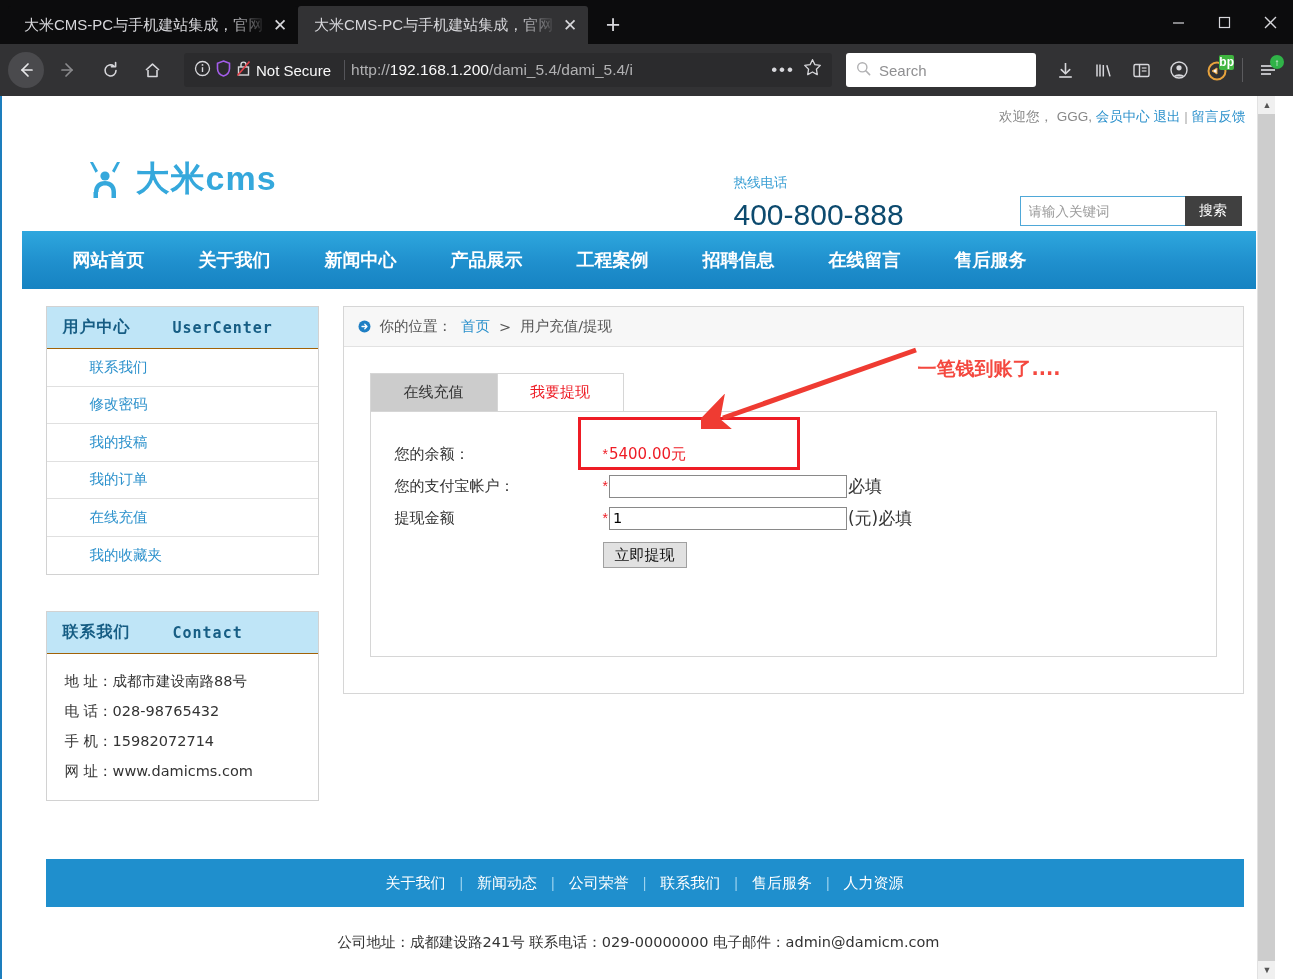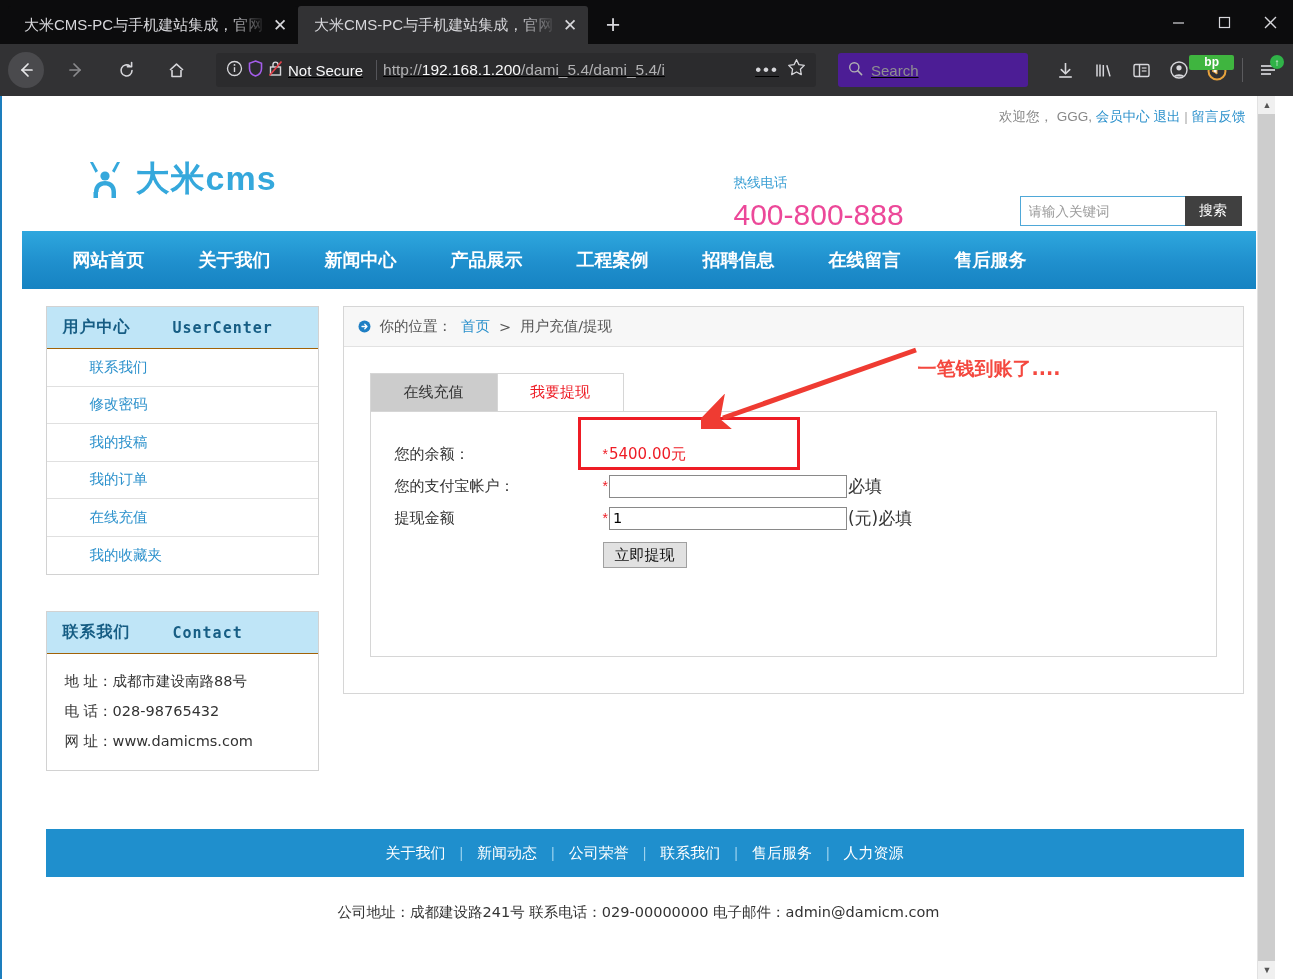--- a/index.html
+++ b/index.html
@@ -39,21 +39,21 @@
   }
   .wincontrols {
     position:absolute; right:0; top:0; height:44px; display:flex; align-items:center;
   }
   .wc { width:46px; height:44px; display:flex; align-items:center; justify-content:center;
         color:#d7d7db; font-size:15px; }
   .wc svg { display:block; }
 
   .navbar-chrome {
     height:52px; background:#323234; display:flex; align-items:center;
-    padding:0 8px; gap:14px;text-decoration:underline;
+    padding:0 8px; gap:6px;
   }
   .navbtn {
     width:36px; height:36px; border-radius:50%;
     display:flex; align-items:center; justify-content:center;
     color:#b9b9bb; flex:0 0 auto;
   }
   .navbtn.back { background:#4a4a4d; color:#e8e8ea; }
   .urlbar {
     flex:1; height:34px; margin:0 8px; background:#2b2b2d;
     border-radius:3px; display:flex; align-items:center; padding:0 6px;
@@ -64,30 +64,30 @@
   .urlsep { width:1px; height:20px; background:#55555a; margin:0 6px; flex:0 0 auto; }
   .urltext {
     flex:1; color:#b1b1b3; font-size:15.5px; white-space:nowrap; overflow:hidden;
     -webkit-mask-image:linear-gradient(to right,#000 88%,transparent 100%);
     mask-image:linear-gradient(to right,#000 88%,transparent 100%);
   }
   .urltext b { color:#f9f9fa; font-weight:normal; }
   .urldots { color:#d7d7db; letter-spacing:2px; font-size:17px; padding:0 8px; flex:0 0 auto; }
   .urlstar { color:#d7d7db; font-size:17px; padding-right:4px; flex:0 0 auto; }
   .searchbar {
-    width:190px; height:34px; background:#4c1d95; border-radius:3px;
+    width:190px; height:34px; background:#ffffff; border-radius:3px;
     display:flex; align-items:center; gap:8px; padding:0 10px; flex:0 0 auto;
   }
   .searchbar .ph { color:#8f8f91; font-size:15px; }
   .toolicons { display:flex; align-items:center; gap:4px; flex:0 0 auto; padding-left:6px; }
   .ti { width:34px; height:34px; display:flex; align-items:center; justify-content:center;
         color:#d7d7db; position:relative; }
   .bpbadge {
     font-size:12px; font-weight:bold; color:#fff; background:#3fb53f;
-    border-radius:2px; padding:1px 15px; position:absolute; top:2px; right:0px;
+    border-radius:2px; padding:1px 0; position:absolute; top:2px; right:0px;
     line-height:1.1;
   }
   .updot {
     position:absolute; top:2px; right:1px; width:14px; height:14px; border-radius:50%;
     background:#30b348; color:#fff; font-size:10px; display:flex;
     align-items:center; justify-content:center;
   }
   .chrome-sep { width:1px; height:24px; background:#5b5b5e; margin:0 4px; }
 
   
@@ -124,21 +124,21 @@
   .logo { display:flex; align-items:center; gap:10px; padding-left:62px; }
   .logo-mark { width:42px; height:40px; flex:0 0 auto; }
   .logo-text {
     font-size:34px; color:#35a8dc; font-weight:bold; letter-spacing:1px;
   }
   .logo-text .cn { font-family:"DejaVu Sans",sans-serif; }
   .logo-text .en { font-family:"Liberation Sans",sans-serif; font-style:normal; }
 
   .hotline { position:absolute; left:712px; top:48px; }
   .hotline-label { font-size:13.5px; color:#3a9fd4; }
-  .hotline-num { font-size:30px; color:#ec4899; font-weight:normal; margin-top:6px; }
+  .hotline-num { font-size:30px; color:#0c4a6e; font-weight:normal; margin-top:6px; }
 
   .searchbox {
     position:absolute; right:14px; top:70px; display:flex; height:30px;
   }
   .searchbox input {
     width:165px; height:30px; border:1px solid #4fa8d8; border-right:none;
     padding:0 8px; font-size:13.5px; color:#0f766e; outline:none;
     font-family:"DejaVu Sans",sans-serif;
   }
   .searchbox input::placeholder { color:#9b9b9b; }
@@ -501,20 +501,23 @@
                 <span class="en">Contact</span>
               </div>
               <div class="contact-body">
                 <div class="contact-row">
                   <span class="k">地 址：</span><span>成都市建设南路88号</span>
                 </div>
                 <div class="contact-row">
                   <span class="k">电 话：</span><span>028-98765432</span>
                 </div>
                 <div class="contact-row">
+                  <span class="k">手 机：</span><span>15982072714</span>
+                </div>
+                <div class="contact-row">
                   <span class="k">网 址：</span><span>www.damicms.com</span>
                 </div>
               </div>
             </div>
           </div>
 
           <div class="main">
             <div class="crumb">
               <span class="crumb-icon">
                 <svg width="13" height="13" viewBox="0 0 13 13">

